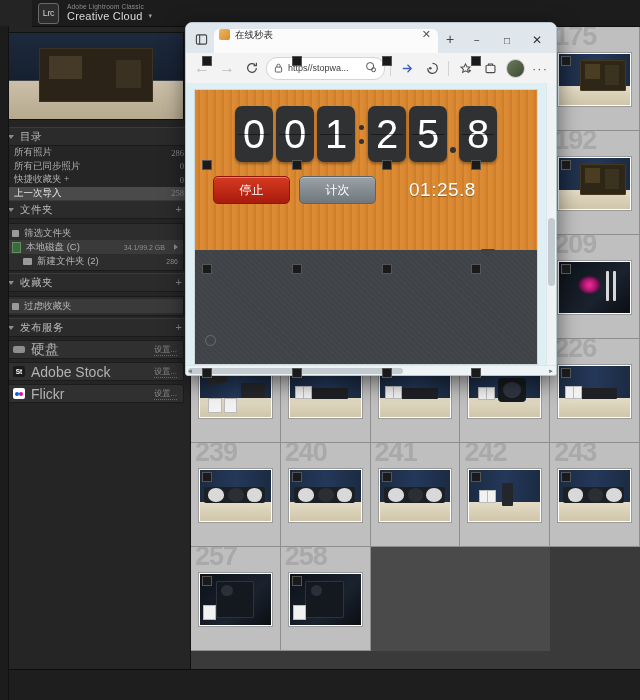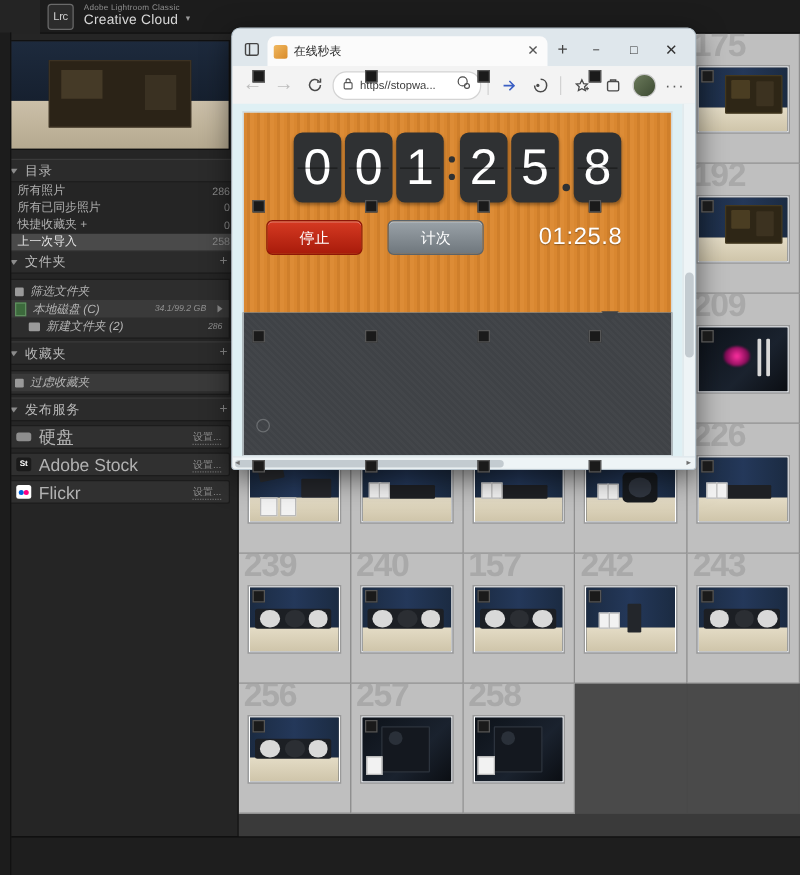--- a/index.html
+++ b/index.html
@@ -28,24 +28,24 @@
   .zoomlbl{display:flex;align-items:center;gap:2px;}
   .updown{display:inline-block;font-size:6px;line-height:.8;color:#8a8a8a;}
   .plus{font-size:11px;color:#8a8a8a;line-height:1;}
 
   .nav-preview{margin:5px 6px 7px;height:86px;border:1px solid #111;background:linear-gradient(180deg,#1d2a3d 0%,#16202f 55%,#cbbfa8 56%,#b5a98f 100%);position:relative;overflow:hidden;}
   .mobo{position:absolute;left:18%;top:18%;width:64%;height:60%;background:#2b2317;border:1px solid #3c3223;}
   .mobo:before{content:"";position:absolute;left:8%;top:12%;width:30%;height:45%;background:#453a27;}
   .mobo:after{content:"";position:absolute;right:10%;top:20%;width:22%;height:55%;background:#3a3122;}
 
   .sec{background:#252525;}
-  .row{display:flex;align-items:center;height:13.5px;padding:0 6px 0 14px;font-size:9.5px;color:#b0b0b0;}
+  .row{display:flex;align-items:center;height:13.5px;padding:0 6px 0 14px;font-size:9.5px;color:#b0b0b0;font-family:Liberation Serif, serif;}
   .row .cnt{margin-left:auto;font-size:8.5px;color:#8a8a8a;}
   .row.sel{background:#4a4a4a;color:#e6e6e6;}
-  .box{margin:4px 6px 2px;background:#2d2d2d;border:1px solid #1b1b1b;padding:2px 0;font-style:italic;}
+  .box{margin:4px 6px 2px;background:#2d2d2d;border:1px solid #1b1b1b;padding:2px 0;}
   .fr{display:flex;align-items:center;height:14px;padding:0 5px;font-size:9.5px;color:#b4b4b4;gap:5px;}
   .fr.hl{background:#3a3a3a;}
   .dot-folder{width:7px;height:7px;background:#9a9a9a;border-radius:1px;flex:none;}
   .dot-drive{width:7px;height:9px;background:#3c6a3c;border:1px solid #5f8f5f;flex:none;}
   .ico-f{width:9px;height:7px;background:#9a9a9a;border-radius:1px;flex:none;}
   .fr .gb{margin-left:auto;font-size:7px;color:#8f8f8f;}
   .tri-sm{width:0;height:0;border-left:4px solid #8b8b8b;border-top:3px solid transparent;border-bottom:3px solid transparent;flex:none;}
 
   .pubrow{display:flex;align-items:center;height:17px;margin:3px 6px;background:#303030;border:1px solid #1c1c1c;border-radius:2px;padding:0 6px;gap:6px;}
   .pub-label{font-size:14px;color:#b2b2b2;}
@@ -67,21 +67,21 @@
   .obj{position:absolute;background:#24262a;border-radius:1px;}
   .card{position:absolute;background:#f2f2f2;border:1px solid #bbb;}
   .dark-scene{position:absolute;inset:0;background:linear-gradient(135deg,#0d1219,#1a222e 60%,#0b0e13);}
   .rgbglow{position:absolute;border-radius:50%;filter:blur(1px);}
 
   
   .edge{position:absolute;left:185px;top:22px;width:370px;height:352px;background:#f3f3f3;border:1px solid #b9c6cf;
         border-radius:7px 7px 3px 3px;box-shadow:0 6px 22px rgba(0,0,0,.55);overflow:hidden;display:flex;flex-direction:column;}
   .edge-tabstrip{height:30px;background:#dfe7ec;display:flex;align-items:flex-end;padding:0 4px 0 4px;flex:none;gap:2px;}
   .tab-list-btn{width:22px;height:22px;margin-bottom:3px;display:flex;align-items:center;justify-content:center;flex:none;}
-  .tab{height:24px;background:#fbfbfb;border-radius:6px 6px 0 0;display:flex;align-items:center;padding:0 5px;gap:5px;min-width:0;flex:0 1 230px;}
+  .tab{height:24px;background:#fbfbfb;border-radius:6px 6px 0 0;display:flex;align-items:flex-start;padding:0 5px;gap:5px;min-width:0;flex:0 1 230px;}
   .tab-fav{width:11px;height:11px;border-radius:2px;background:linear-gradient(135deg,#f0b860,#d98b2a);flex:none;}
   .tab-title{font-size:9.5px;color:#2b2b2b;white-space:nowrap;overflow:hidden;text-overflow:ellipsis;flex:1;}
   .tab-x{font-size:11px;color:#555;line-height:1;padding:0 2px;}
   .tab-new{width:20px;height:22px;margin-bottom:3px;display:flex;align-items:center;justify-content:center;font-size:14px;color:#444;flex:none;}
   .wctl{margin-left:auto;display:flex;align-items:flex-start;gap:0;}
   .wbtn{width:30px;height:26px;display:flex;align-items:center;justify-content:center;font-size:10px;color:#333;}
   .wbtn.close{font-size:12px;}
 
   .edge-toolbar{height:30px;background:#f3f3f3;display:flex;align-items:center;padding:0 5px;gap:3px;flex:none;}
   .tbtn{width:22px;height:22px;display:flex;align-items:center;justify-content:center;flex:none;color:#5a5a5a;}
@@ -95,21 +95,21 @@
   .page{flex:1;padding:6px 8px 0 8px;min-width:0;display:flex;flex-direction:column;}
   .sw-wood{height:160px;border:1px solid #cfd9dd;border-bottom:none;position:relative;overflow:hidden;
            background:repeating-linear-gradient(90deg,#d98730 0px,#d98730 3px,#cf7f2b 3px,#cf7f2b 5px,#dd8c36 5px,#dd8c36 8px);}
   .sw-digits{display:flex;align-items:center;justify-content:center;gap:3px;padding-top:16px;}
   .flip{width:38px;height:56px;background:#2f3133;border-radius:7px;display:flex;align-items:center;justify-content:center;
         color:#fff;font-size:40px;line-height:1;box-shadow:0 2px 3px rgba(0,0,0,.35);font-family:"Liberation Sans",sans-serif;position:relative;}
   .flip:after{content:"";position:absolute;left:3px;right:3px;top:50%;height:1px;background:rgba(0,0,0,.45);}
   .colon{display:flex;flex-direction:column;gap:9px;padding:0 1px;}
   .colon i{width:5px;height:5px;border-radius:50%;background:#2f3133;display:block;}
   .dotsep{width:6px;height:6px;border-radius:50%;background:#2f3133;align-self:flex-end;margin-bottom:9px;}
-  .sw-controls{display:flex;align-items:center;gap:20px;padding:14px 0 0 18px;}
+  .sw-controls{display:flex;align-items:center;gap:9px;padding:14px 0 0 18px;}
   .btn-stop{width:75px;height:26px;border-radius:5px;background:linear-gradient(180deg,#d63a22,#a81b0b);border:1px solid #8d1607;
             color:#fff;font-size:12px;display:flex;align-items:center;justify-content:center;box-shadow:inset 0 1px 0 rgba(255,255,255,.35);}
   .btn-lap{width:75px;height:26px;border-radius:5px;background:linear-gradient(180deg,#9aa2a8,#6f777d);border:1px solid #5c6368;
            color:#fff;font-size:12px;display:flex;align-items:center;justify-content:center;box-shadow:inset 0 1px 0 rgba(255,255,255,.35);}
   .sw-read{margin-left:24px;color:#fff;font-size:19px;letter-spacing:.5px;text-shadow:0 1px 1px rgba(0,0,0,.35);}
   .sw-lap{flex:1;border:1px solid #cfd9dd;border-top:none;position:relative;
           background:#3f4246;background-image:repeating-linear-gradient(45deg,rgba(255,255,255,.02) 0 2px,transparent 2px 4px);}
   .notch{position:absolute;top:-1px;right:42px;width:0;height:0;border-left:7px solid transparent;border-right:7px solid transparent;border-top:8px solid #3f4246;}
   .lapcirc{position:absolute;left:10px;bottom:18px;width:9px;height:9px;border:1px solid #6a6d70;border-radius:50%;}
   .pg-scroll{width:9px;background:#eef4f6;border-left:1px solid #dde6ea;position:relative;flex:none;}
@@ -483,21 +483,21 @@
                   <div class="curtain"></div>
                   <div class="table"></div>
                   <div class="obj" style="left:6%;top:34%;width:86%;height:30%;background:#1c1f24;border-radius:2px"></div>
                   <div class="obj" style="left:12%;top:36%;width:22%;height:26%;background:#d9d9d9;border-radius:50%"></div>
                   <div class="obj" style="left:40%;top:36%;width:22%;height:26%;background:#2b2e33;border-radius:50%"></div>
                   <div class="obj" style="left:66%;top:36%;width:22%;height:26%;background:#d9d9d9;border-radius:50%"></div>
                 </div>
               </div>
             </div>
             <div class="cell">
-              <div class="cellnum">157</div>
+              <div class="cellnum">241</div>
               <div class="thumb">
                 <span class="badge"></span>
                 <div class="scene">
                   <div class="curtain"></div>
                   <div class="table"></div>
                   <div class="obj" style="left:6%;top:34%;width:86%;height:30%;background:#1c1f24;border-radius:2px"></div>
                   <div class="obj" style="left:12%;top:36%;width:22%;height:26%;background:#d9d9d9;border-radius:50%"></div>
                   <div class="obj" style="left:40%;top:36%;width:22%;height:26%;background:#2b2e33;border-radius:50%"></div>
                   <div class="obj" style="left:66%;top:36%;width:22%;height:26%;background:#d9d9d9;border-radius:50%"></div>
                 </div>
@@ -511,34 +511,20 @@
                   <div class="curtain"></div>
                   <div class="table"></div>
                   <div class="obj" style="left:46%;top:26%;width:16%;height:44%;background:#23262b"></div>
                   <div class="card" style="left:14%;top:40%;width:10%;height:20%"></div>
                   <div class="card" style="left:25%;top:40%;width:10%;height:20%"></div>
                 </div>
               </div>
             </div>
             <div class="cell">
               <div class="cellnum">243</div>
-              <div class="thumb">
-                <span class="badge"></span>
-                <div class="scene">
-                  <div class="curtain"></div>
-                  <div class="table"></div>
-                  <div class="obj" style="left:6%;top:34%;width:86%;height:30%;background:#1c1f24;border-radius:2px"></div>
-                  <div class="obj" style="left:12%;top:36%;width:22%;height:26%;background:#d9d9d9;border-radius:50%"></div>
-                  <div class="obj" style="left:40%;top:36%;width:22%;height:26%;background:#2b2e33;border-radius:50%"></div>
-                  <div class="obj" style="left:66%;top:36%;width:22%;height:26%;background:#d9d9d9;border-radius:50%"></div>
-                </div>
-              </div>
-            </div>
-            <div class="cell">
-              <div class="cellnum">256</div>
               <div class="thumb">
                 <span class="badge"></span>
                 <div class="scene">
                   <div class="curtain"></div>
                   <div class="table"></div>
                   <div class="obj" style="left:6%;top:34%;width:86%;height:30%;background:#1c1f24;border-radius:2px"></div>
                   <div class="obj" style="left:12%;top:36%;width:22%;height:26%;background:#d9d9d9;border-radius:50%"></div>
                   <div class="obj" style="left:40%;top:36%;width:22%;height:26%;background:#2b2e33;border-radius:50%"></div>
                   <div class="obj" style="left:66%;top:36%;width:22%;height:26%;background:#d9d9d9;border-radius:50%"></div>
                 </div>

